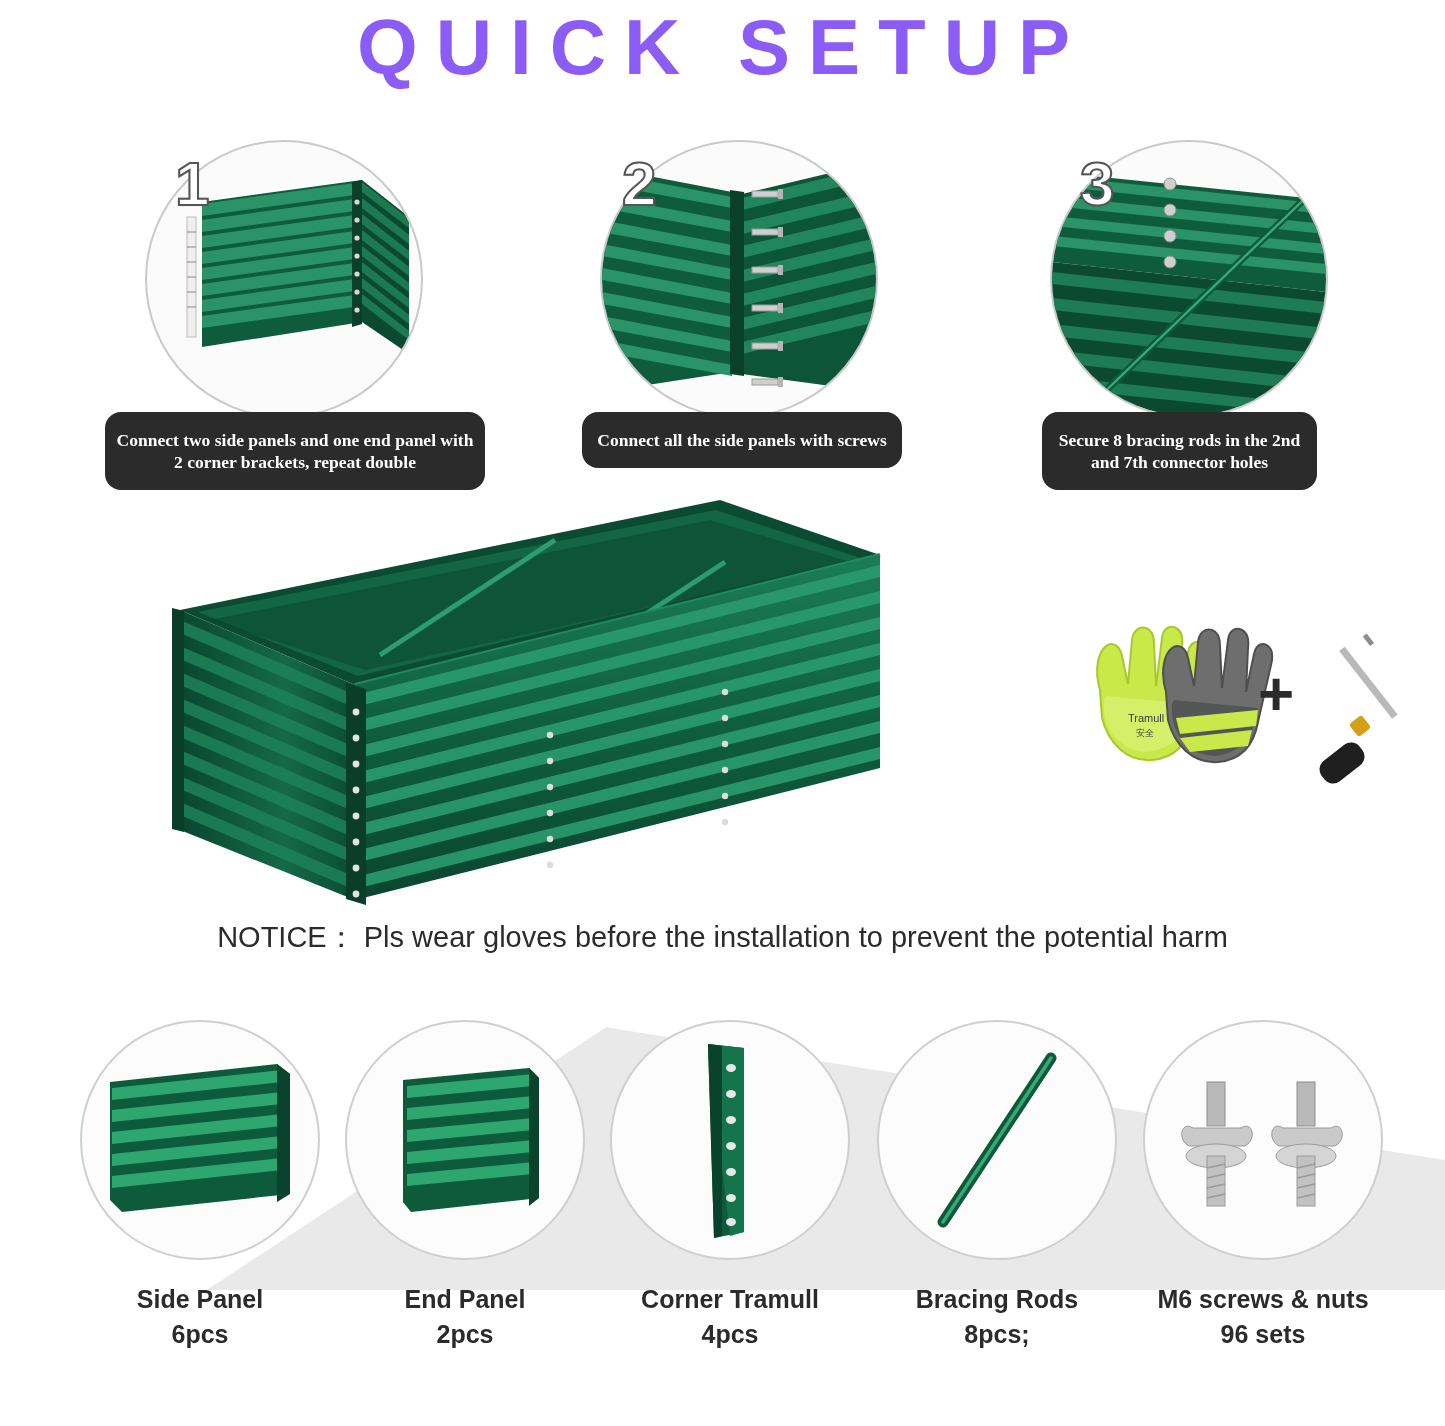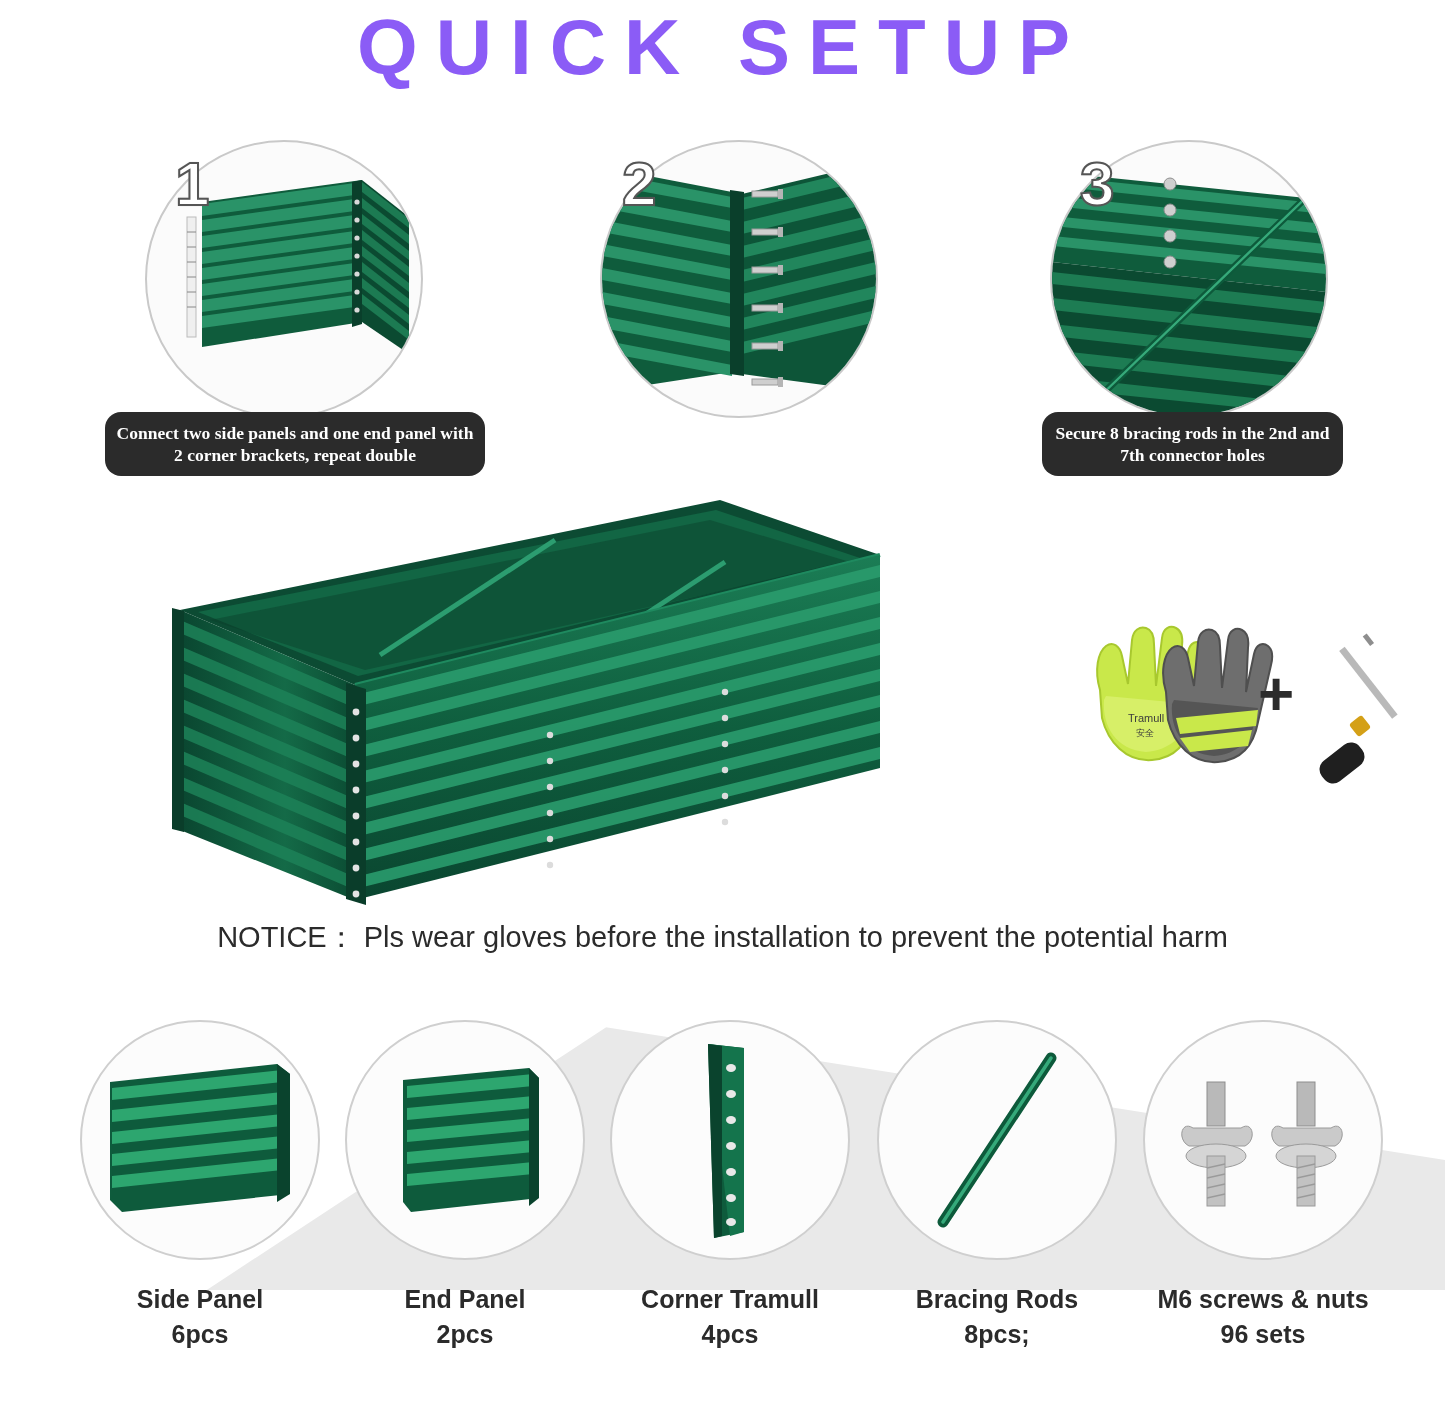--- a/index.html
+++ b/index.html
@@ -49,25 +49,25 @@
   .s1num{left:30px;}
   .s2num{left:22px;}
   .s3num{left:30px;}
 
   .caption{
     position:absolute;top:272px;left:-40px;width:380px;
     background:#2b2b2b;color:#ffffff;
     border-radius:16px;
     font-family:"Liberation Serif", serif;
     font-size:17.5px;font-weight:bold;text-align:center;
-    padding:10px 10px;line-height:22px;
+    padding:17px 10px;line-height:22px;
     box-sizing:border-box;
   }
   .cap2{width:320px;left:-18px;}
-  .cap3{width:301px;left:-8px;}
+  .cap3{width:275px;left:-8px;}
 
   
   .hero{position:absolute;left:150px;top:480px;width:760px;height:460px;z-index:3;}
 
   
   .tools{position:absolute;left:1080px;top:600px;width:330px;height:190px;z-index:4;}
   .plus{
     position:absolute;left:178px;top:58px;font-size:62px;font-weight:bold;color:#2b2b2b;
   }
 
@@ -225,20 +225,21 @@
             <rect x="26" y="-5" width="5" height="10" fill="#b5b5b5"></rect>
           </g>
           <g transform="translate(150,240)">
             <rect x="0" y="-3" width="26" height="6" fill="#cfcfcf" stroke="#9a9a9a" stroke-width="1"></rect>
             <rect x="26" y="-5" width="5" height="10" fill="#b5b5b5"></rect>
           </g>
         </g>
       </svg>
     </div>
     <div class="step-num s2num">2</div>
+    <div class="caption cap2">Connect all the side panels with screws</div>
   </div>
 
   <div class="step step-3">
     <div class="circle">
       <svg width="274" height="274" viewBox="0 0 274 274">
 
         <polygon points="0,30 274,58 274,150 0,120" fill="#0f5c3c"></polygon>
         <g fill="#2a9368">
           <polygon points="0,34 274,62 274,72 0,44"></polygon>
           <polygon points="0,54 274,82 274,92 0,64"></polygon>

